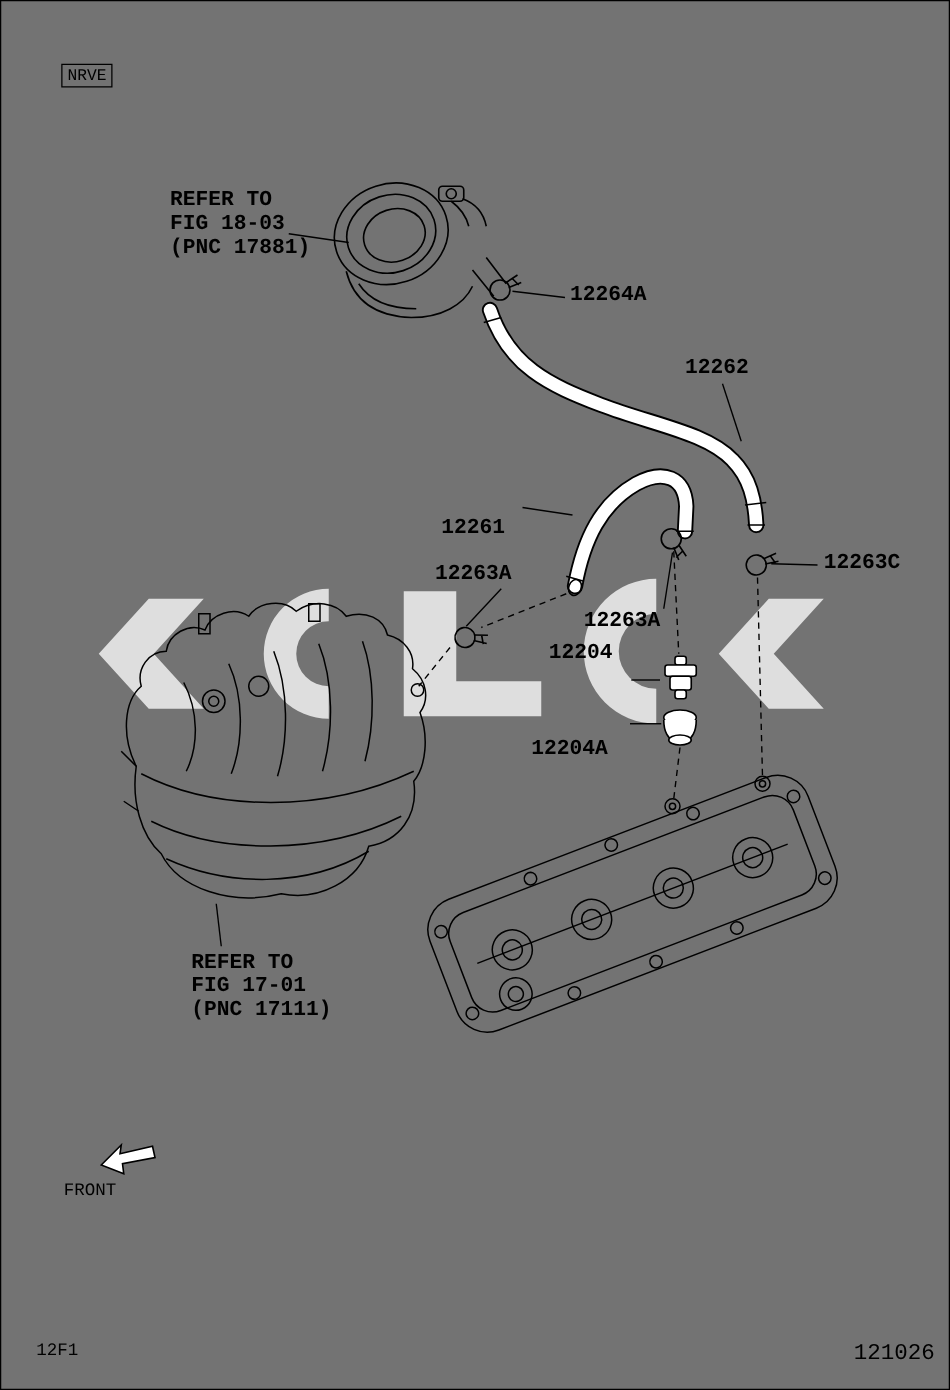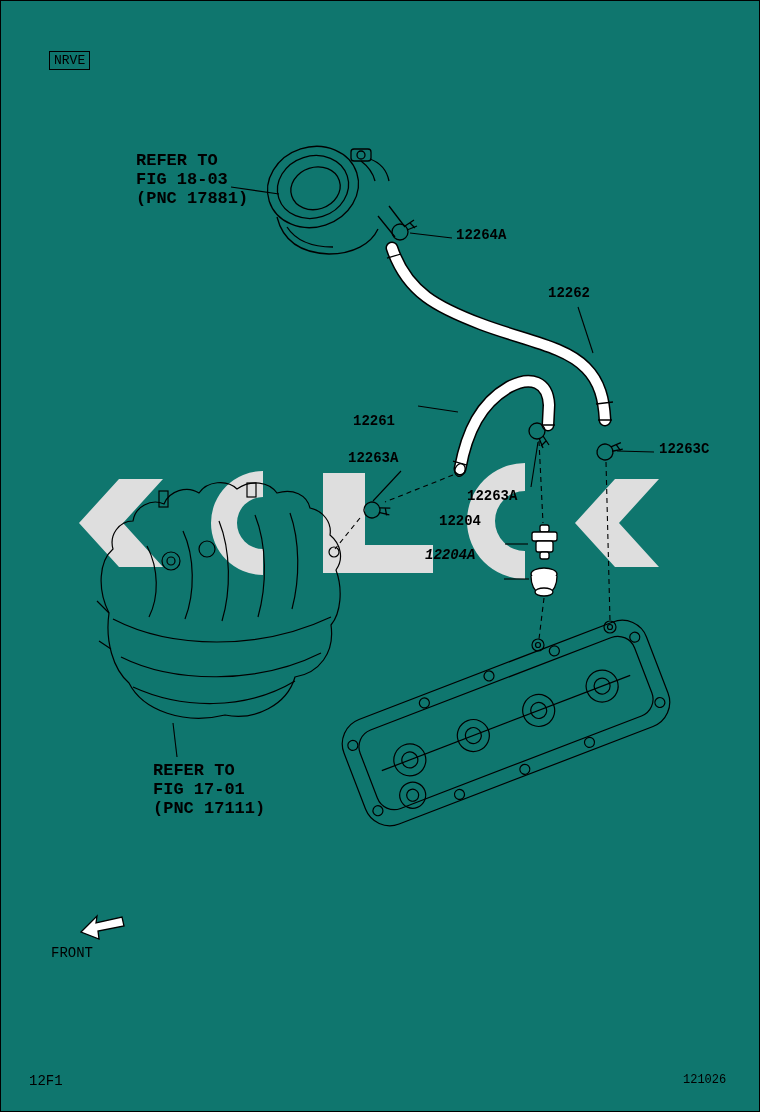--- a/index.html
+++ b/index.html
@@ -1,25 +1,25 @@
 <!DOCTYPE html>
 <html><head>
 <meta charset="utf-8">
 <style>
   * { margin:0; padding:0; box-sizing:border-box; }
   html,body { background:#ffffff; }
   body { width:760px; height:1112px; font-family:"Liberation Mono","DejaVu Sans Mono",monospace; }
-  .page { position:relative; width:760px; height:1112px; background:#0f766e; border:1px solid #000; overflow:hidden; }
+  .page { position:relative; width:760px; height:1112px; background:#737373; border:1px solid #000; overflow:hidden; }
   svg.art { position:absolute; left:0; top:0; width:760px; height:1112px; }
-  .label { position:absolute; font-weight:bold; font-size:14px; color:#000; white-space:nowrap; letter-spacing:0; }
+  .label { position:absolute; font-weight:bold; font-size:17px; color:#000; white-space:nowrap; letter-spacing:0; }
   .ref { position:absolute; font-weight:bold; font-size:17px; line-height:19px; color:#000; white-space:nowrap;margin-left:20px; }
   .codebox { position:absolute; left:48px; top:50px; border:1px solid #000; font-size:13px; padding:1px 4px; color:#000; }
   .front-label { position:absolute; left:50px; top:944px; font-size:14px; color:#000; }
   .footer-left { position:absolute; left:28px; top:1072px; font-size:14px; color:#000; }
-  .footer-right { position:absolute; left:682px; top:1072px; font-size:12px; color:#000; }
+  .footer-right { position:absolute; left:682px; top:1072px; font-size:18px; color:#000; }
 </style>
 </head>
 <body>
 
 <div class="page">
 
   <svg class="art" viewBox="0 0 760 1112" xmlns="http://www.w3.org/2000/svg">
     <defs>
       <g id="clamp" fill="none" stroke="#000" stroke-width="1.3">
         <circle cx="0" cy="0" r="8"></circle>
@@ -180,20 +180,20 @@
     <div>(PNC 17111)</div>
   </div>
 
   <div class="label" style="left:455px; top:226px;">12264A</div>
   <div class="label" style="left:547px; top:284px;">12262</div>
   <div class="label" style="left:352px; top:412px;">12261</div>
   <div class="label" style="left:347px; top:449px;">12263A</div>
   <div class="label" style="left:658px; top:440px;">12263C</div>
   <div class="label" style="left:466px; top:487px;">12263A</div>
   <div class="label" style="left:438px; top:512px;">12204</div>
-  <div class="label" style="left:424px; top:546px;font-style:italic;">12204A</div>
+  <div class="label" style="left:424px; top:589px;">12204A</div>
 
   <div class="front-label">FRONT</div>
 
   <div class="footer-left">12F1</div>
   <div class="footer-right">121026</div>
 
 </div>
 
 </body></html>

